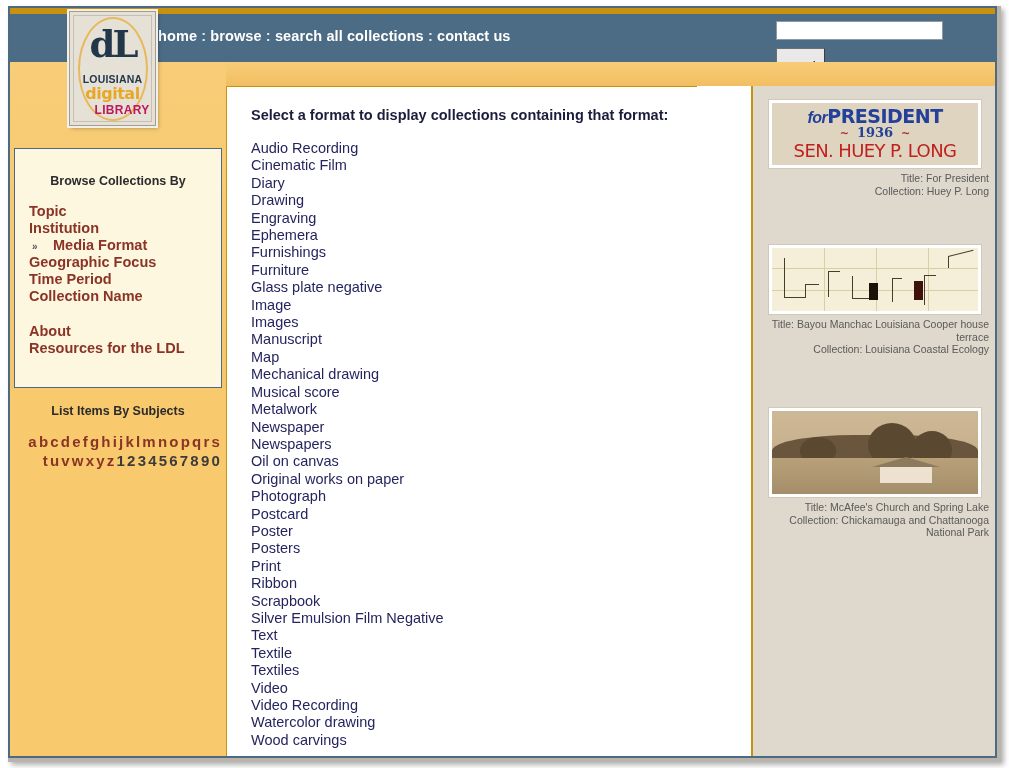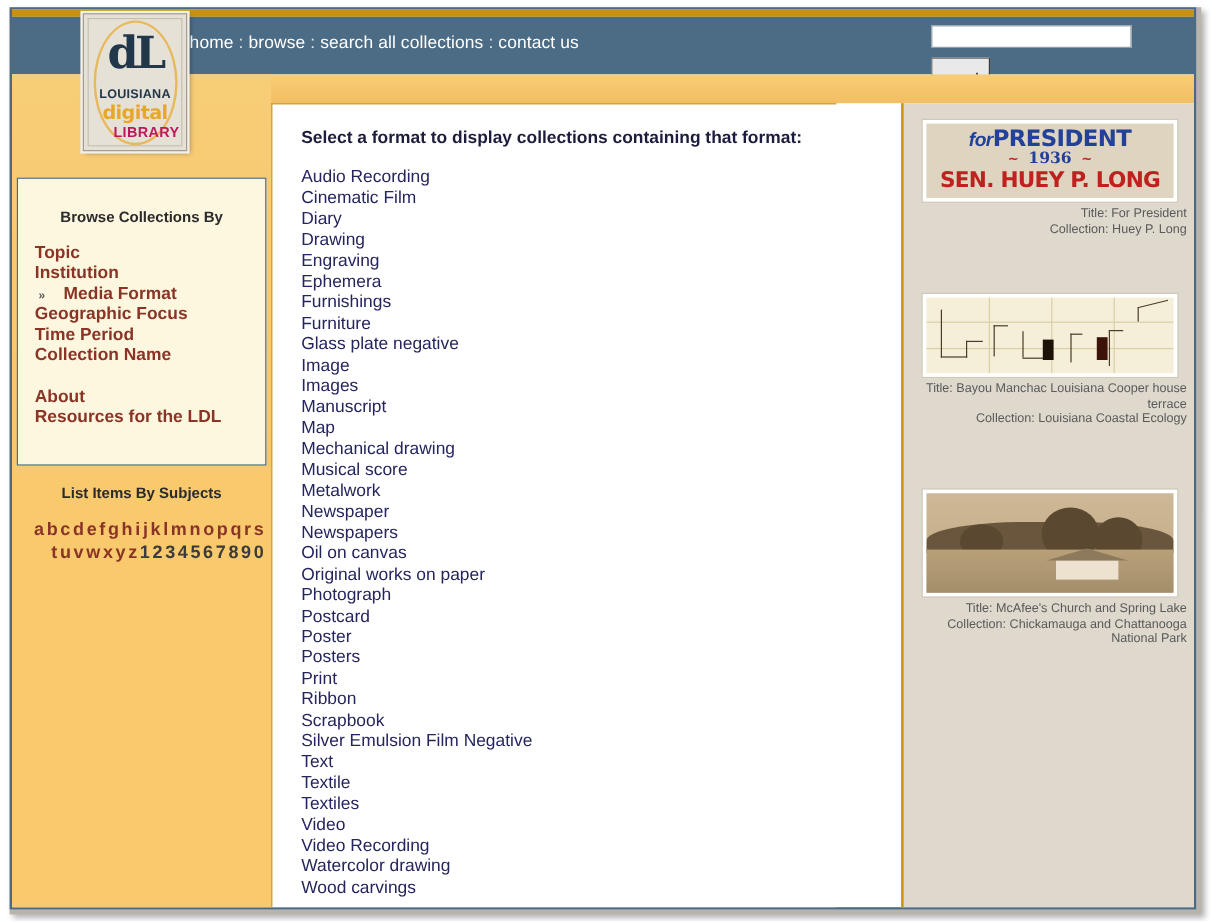--- a/index.html
+++ b/index.html
@@ -46,21 +46,21 @@
   .navbar {
     position: absolute;
     left: 10px; top: 14px;
     width: 985px; height: 48px;
     background: #4c6c85;
   }
   .navlinks {
     position: absolute;
     left: 158px; top: 28px;
     font-size: 14.5px;
-    font-weight: normal;
+    font-weight: bold;
     color: #ffffff;
     letter-spacing: 0.1px;
     white-space: nowrap;
   }
   .navlinks span.sep { color: #dfe8ee; }
   .navlinks a {
     color: #ffffff;
     text-decoration: none;
   }
 
@@ -315,21 +315,21 @@
     font-family: "DejaVu Serif", serif;
     font-weight: bold;
     font-size: 13px;
     color: #23409a;
     line-height: 14px;
   }
   .poster .ln2 .sq { color: #b02826; font-size: 11px; padding: 0 8px; }
   .poster .ln3 {
     position: absolute; left: 0; right: 0; top: 38px;
     font-family: "DejaVu Sans", sans-serif;
-    font-weight: bold;
+    font-weight: normal;
     font-size: 18px;
     color: #c0211f;
     line-height: 20px;
     letter-spacing: -0.6px;
   }
 
   
   .diagram {
     position: relative;
     width: 206px; height: 63px;

